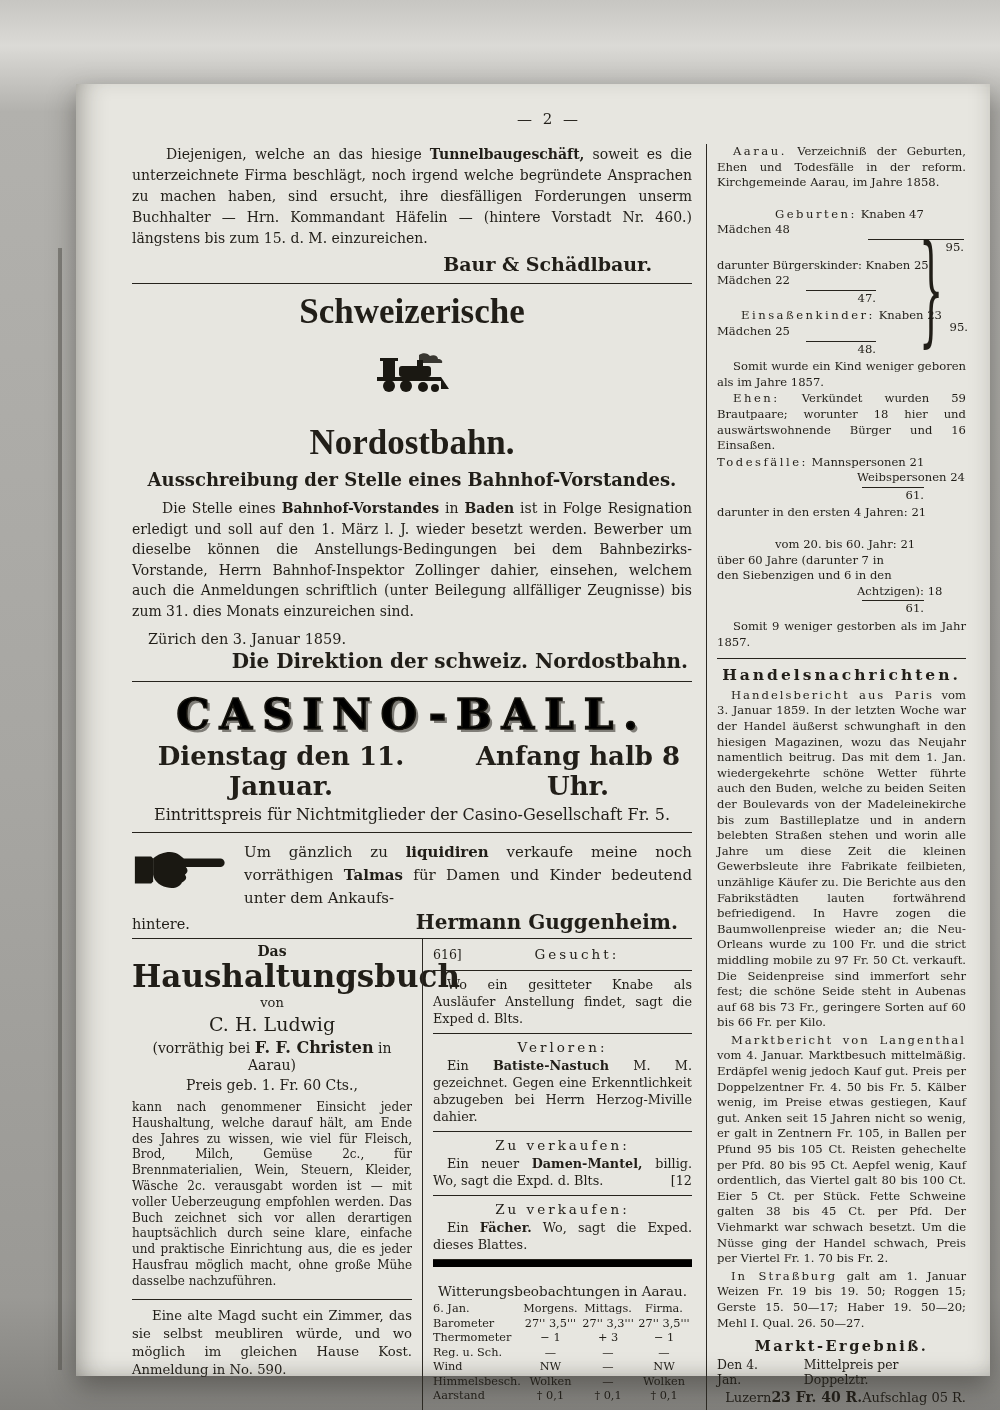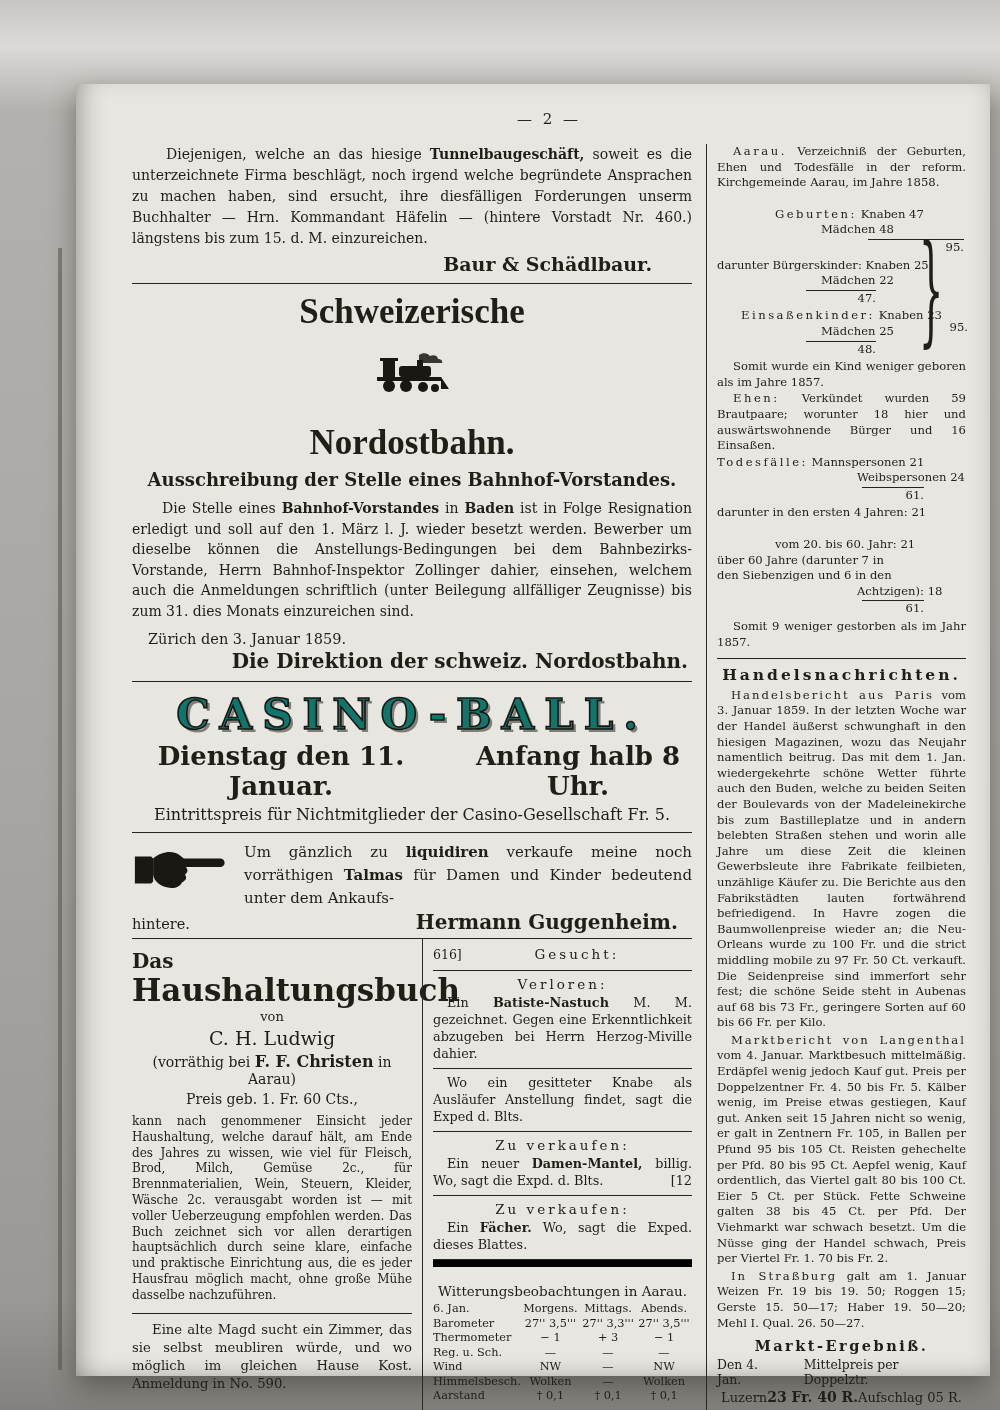--- a/index.html
+++ b/index.html
@@ -31,37 +31,37 @@
   
   .nob-head{display:flex;align-items:center;justify-content:center;gap:20px;
     font-family:"Liberation Serif",serif;font-weight:bold;font-size:35px;margin-top:4px;flex-direction:column;}
   .nob-sub{text-align:center;font-weight:bold;font-size:18px;margin:6px 0 8px;}
   .nob-body{font-size:14px;line-height:20.5px;text-indent:30px;margin:0;}
   .dateline{font-size:14.5px;margin:10px 0 0;text-indent:16px;}
   .nob-sig{font-size:20px;font-weight:bold;text-align:right;padding-right:4px;margin:2px 0 2px;}
 
   
   .casino-title{text-align:center;font-size:42px;font-weight:bold;letter-spacing:10px;
-    color:#0f766e;-webkit-text-stroke:1.6px #17150f;text-shadow:3px 3px 0 rgba(25,22,16,.5);margin:4px 0 2px;}
+    color:#000000;-webkit-text-stroke:1.6px #17150f;text-shadow:3px 3px 0 rgba(25,22,16,.5);margin:4px 0 2px;}
   .casino-l1{text-align:center;font-size:26px;font-weight:bold;margin-bottom:4px;display:flex;justify-content:center;gap:34px;}
   .casino-l2{text-align:center;font-size:16px;margin-bottom:6px;}
 
   
   .liqu{display:flex;gap:16px;align-items:flex-start;margin-top:4px;}
   .liqu svg{flex:none;margin-top:4px;}
   .liqu-text{font-size:15px;line-height:23px;text-align:justify;flex:1;}
   .liqu-foot{display:flex;justify-content:space-between;align-items:baseline;font-size:14.5px;margin:0 0 4px;}
   .liqu-sig{font-size:20px;font-weight:bold;margin-right:14px;}
 
   
   .twocol{display:flex;border-top:1.5px solid #26231d;margin-top:2px;}
   .sub-left{width:280px;flex:none;padding:4px 10px 6px 0;}
   .sub-right{flex:1;border-left:1px solid #2c2923;padding:2px 0 6px 10px;}
 
-  .buch-l1{font-weight:bold;font-size:20px;margin-top:6px;}
+  .buch-l1{text-align:center;font-weight:bold;font-size:14px;}
   .buch-l2{text-align:center;font-weight:bold;font-size:31px;line-height:33px;margin:1px 0 2px;}
   .buch-l3{text-align:center;font-size:13px;}
   .buch-l4{text-align:center;font-size:19px;margin:3px 0;}
   .buch-l5{text-align:center;font-size:14px;margin:3px 0;}
   .buch-l5 .bold{font-size:16px;}
   .buch-l6{text-align:center;font-size:14px;margin:4px 0 7px;}
   .buch-body{font-size:12px;line-height:15.8px;text-align:justify;margin:0;}
   .magd{border-top:1px solid #26231d;margin-top:9px;padding-top:7px;
     font-size:13.2px;line-height:18px;text-align:justify;text-indent:20px;}
 
@@ -83,36 +83,36 @@
   .fremden-cols{display:flex;gap:10px;font-size:12px;line-height:15.8px;}
   .fcol{flex:1;min-width:0;}
   .fline{white-space:nowrap;overflow:hidden;}
   .ghead{text-align:center;font-weight:bold;font-size:13px;white-space:normal;}
 
   
   .r-p{text-align:justify;text-indent:16px;margin:0 0 1px;}
   .rline{white-space:nowrap;}
   .ind1{margin-left:24px;}
   .ind2{margin-left:58px;margin-top:16px;}
-  .ind3{margin-left:104px;}
+  .ind3{}
   .ind4{margin-left:140px;}
   .sum{border-top:1px solid #26231d;text-align:right;margin-top:1px;margin-bottom:2px;}
   .sum1{width:96px;margin-left:auto;margin-right:2px;}
   .sum2{width:70px;margin-left:auto;margin-right:90px;}
   .sum3{width:62px;margin-left:auto;margin-right:42px;}
   .brace-zone{position:relative;}
   .brace{position:absolute;right:26px;top:26px;font-size:26px;transform:scale(1.5,4.6);transform-origin:center;}
   .brace-num{position:absolute;right:-2px;top:62px;}
 
   .h-head{text-align:center;letter-spacing:3px;font-weight:bold;font-size:15.5px;margin:5px 0 5px;}
   .h-p{text-align:justify;text-indent:14px;margin:0 0 2px;}
   .lead{letter-spacing:2px;}
   .m-head{text-align:center;letter-spacing:2.5px;font-weight:bold;font-size:14.5px;margin:7px 0 3px;}
   .m-l1{display:flex;gap:18px;font-size:12.4px;}
-  .m-l2{display:flex;justify-content:center;align-items:baseline;font-size:13px;margin-top:2px;}
+  .m-l2{display:flex;justify-content:flex-end;align-items:baseline;font-size:13px;margin-top:2px;}
   .m-l2 .mid{font-weight:bold;font-size:14px;}
 </style>
 </head>
 <body>
 
 <div class="spine"></div>
 
 <div class="page">
   <div class="content">
 
@@ -190,44 +190,44 @@
             <p class="buch-body">kann nach genommener Einsicht jeder Haushaltung, welche darauf hält, am Ende des Jahres zu wissen, wie viel für Fleisch, Brod, Milch, Gemüse 2c., für Brennmaterialien, Wein, Steuern, Kleider, Wäsche 2c. verausgabt worden ist — mit voller Ueberzeugung empfohlen werden. Das Buch zeichnet sich vor allen derartigen hauptsächlich durch seine klare, einfache und praktische Einrichtung aus, die es jeder Hausfrau möglich macht, ohne große Mühe dasselbe nachzuführen.</p>
             <div class="magd">Eine alte Magd sucht ein Zimmer, das sie selbst meubliren würde, und wo möglich im gleichen Hause Kost. Anmeldung in No. 590.</div>
           </div>
 
           <div class="sub-right">
             <div class="ad">
               <span class="ad-no">616]</span>
               <div class="ad-head">Gesucht:</div>
             </div>
             <div class="ad">
+              <p>Wo ein gesitteter Knabe als Ausläufer Anstellung findet, sagt die Exped d. Blts.</p>
+            </div>
+            <div class="ad">
               <div class="ad-head">Verloren:</div>
               <p><span>Ein </span><span class="bold">Batiste-Nastuch</span><span> M. M. gezeichnet. Gegen eine Erkenntlichkeit abzugeben bei Herrn Herzog-Miville dahier.</span></p>
-            </div>
-            <div class="ad">
-              <p>Wo ein gesitteter Knabe als Ausläufer Anstellung findet, sagt die Exped d. Blts.</p>
             </div>
             <div class="ad">
               <div class="ad-head">Zu verkaufen:</div>
               <p><span>Ein neuer </span><span class="bold">Damen-Mantel,</span><span> billig. Wo, sagt die Expd. d. Blts.</span> <span class="tag">[12</span></p>
             </div>
             <div class="ad">
               <div class="ad-head">Zu verkaufen:</div>
               <p><span>Ein </span><span class="bold">Fächer.</span><span> Wo, sagt die Exped. dieses Blattes.</span></p>
             </div>
 
             <div class="weather">
               <div class="w-title">Witterungsbeobachtungen in Aarau.</div>
               <table class="w">
                 <thead>
                   <tr>
                     <th>6. Jan.</th>
                     <th>Morgens.</th>
                     <th>Mittags.</th>
-                    <th>Abends.</th>
+                    <th>Firma.</th>
                   </tr>
                 </thead>
                 <tbody>
 
                     <tr>
                       <td>Barometer</td>
                       <td>27'' 3,5'''</td>
                       <td>27'' 3,3'''</td>
                       <td>27'' 3,5'''</td>
                     </tr>

